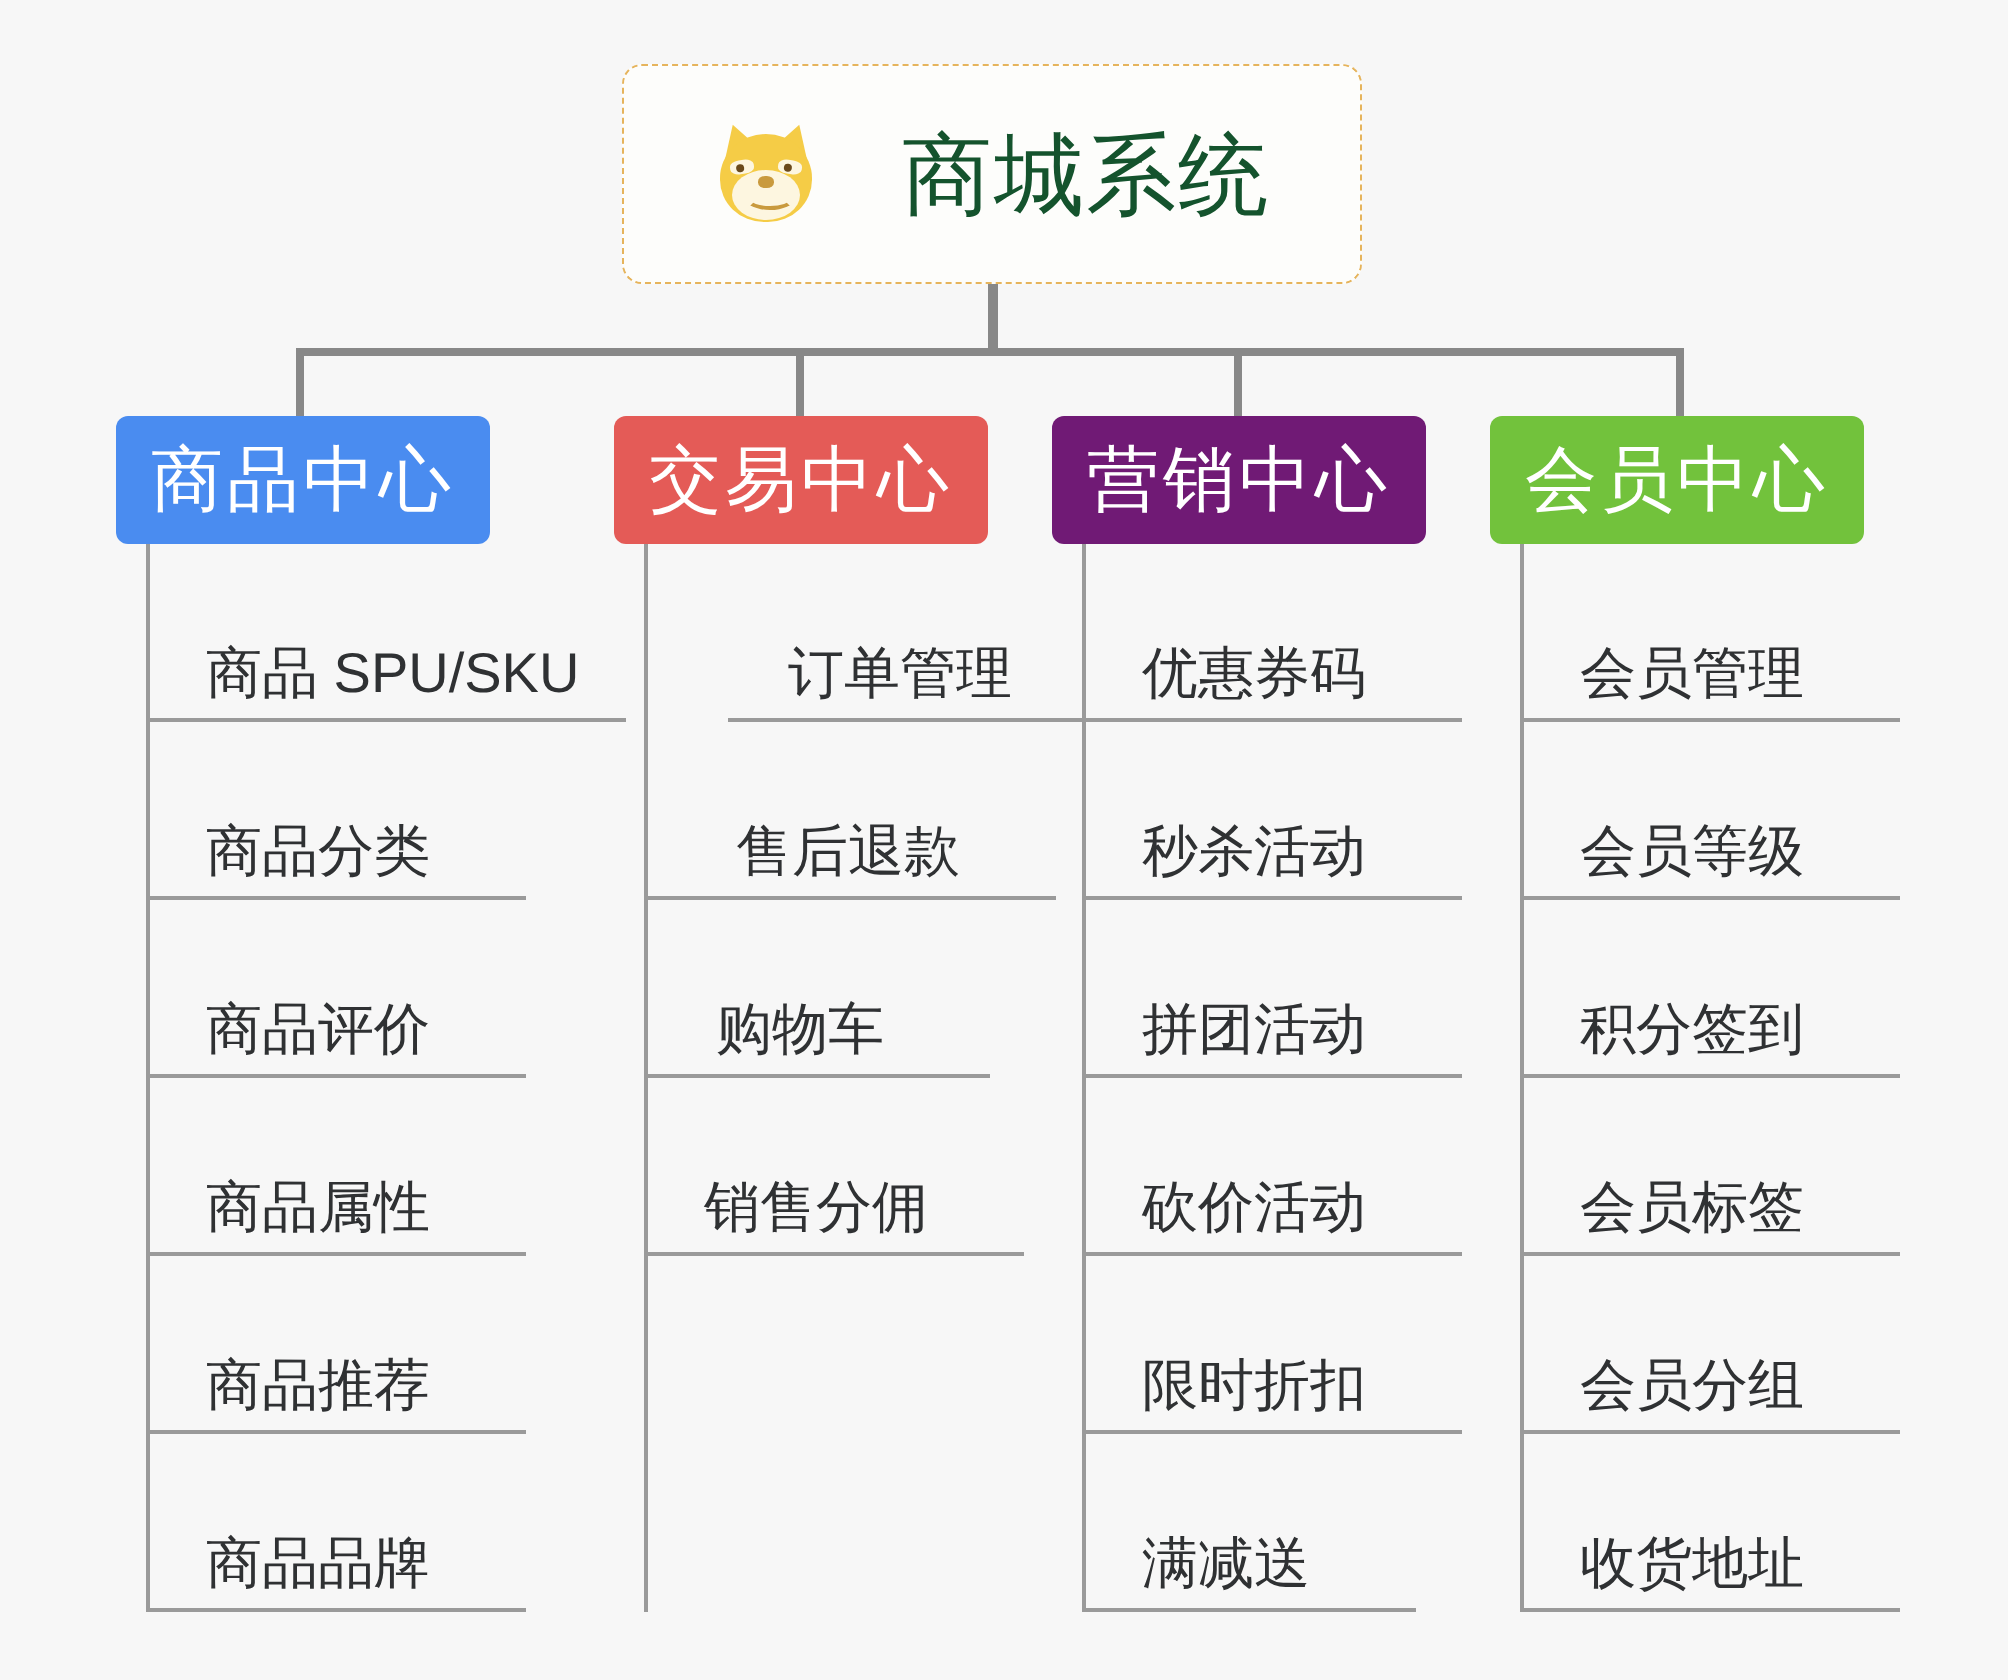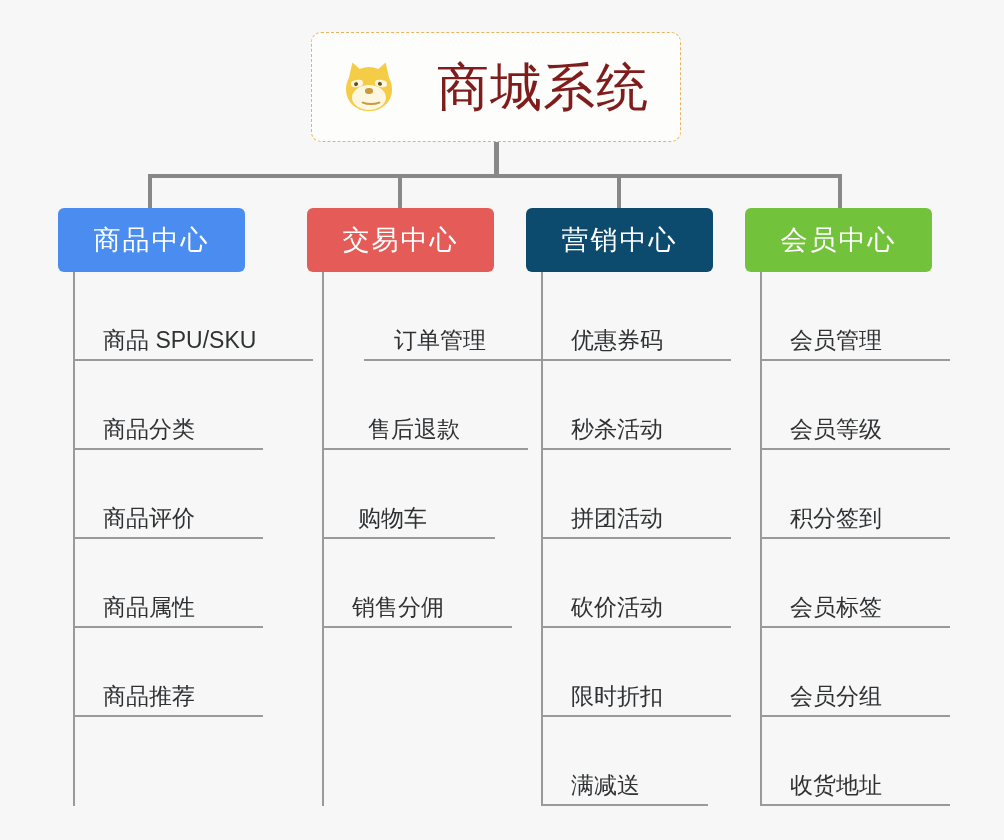--- a/index.html
+++ b/index.html
@@ -31,22 +31,22 @@
     box-sizing: border-box;
     background: #fdfdfb;
     border: 1px dashed #e6b45c;
     border-radius: 10px;
     display: flex;
     align-items: center;
     justify-content: center;
     gap: 14px;
   }
   .root-label {
-    font-size: 52px;
-    color: #7f1d1d;
+    font-size: 45px;
+    color: #14532d;
     letter-spacing: 1px;
     line-height: 1;
     white-space: nowrap;
     margin-left: 28px;
   }
 
   
   .shiba {
     position: relative;
     width: 52px;
@@ -124,21 +124,21 @@
     position: absolute;
     top: 208px;
   }
   .branch-header {
     height: 64px;
     border-radius: 6px;
     display: flex;
     align-items: center;
     justify-content: center;
     color: #ffffff;
-    font-size: 27px;
+    font-size: 36px;
     letter-spacing: 2px;
     white-space: nowrap;
   }
 
   
   .spine {
     position: absolute;
     left: 15px;
     top: 64px;
     width: 2px;
@@ -155,21 +155,21 @@
   }
   .leaf-item {
     height: 89px;
     display: flex;
     align-items: flex-end;
     box-sizing: border-box;
   }
   .leaf-text {
     border-bottom: 2px solid #9a9a9a;
     padding: 0 0 6px 30px;
-    font-size: 23px;
+    font-size: 28px;
     color: #2f3133;
     white-space: nowrap;
     line-height: 1.15;
   }
 </style>
 </head>
 <body>
 
 <div id="mindmap">
 
@@ -209,20 +209,23 @@
           </li>
           <li class="leaf-item">
             <span class="leaf-text" style="width: 160px;">商品评价</span>
           </li>
           <li class="leaf-item">
             <span class="leaf-text" style="width: 160px;">商品属性</span>
           </li>
           <li class="leaf-item">
             <span class="leaf-text" style="width: 160px;">商品推荐</span>
           </li>
+          <li class="leaf-item">
+            <span class="leaf-text" style="width: 160px;">商品品牌</span>
+          </li>
         </ul>
       </div>
       <div class="branch" style="left: 307px; width: 187px;">
         <div class="branch-header" style="background: rgb(228, 91, 87); width: 187px;">
           <span>交易中心</span>
         </div>
         <div class="spine" style="height: 534px;"></div>
         <ul class="leaf-list">
           <li class="leaf-item">
             <span class="leaf-text" style="width: 160px; margin-left: 42px;">订单管理</span>
@@ -232,21 +235,21 @@
           </li>
           <li class="leaf-item">
             <span class="leaf-text" style="width: 137px; padding-left: 36px;">购物车</span>
           </li>
           <li class="leaf-item">
             <span class="leaf-text" style="width: 160px;">销售分佣</span>
           </li>
         </ul>
       </div>
       <div class="branch" style="left: 526px; width: 187px;">
-        <div class="branch-header" style="background: #0c4a6e; width: 187px;">
+        <div class="branch-header" style="background: #701a75; width: 187px;">
           <span>营销中心</span>
         </div>
         <div class="spine" style="height: 534px;"></div>
         <ul class="leaf-list">
           <li class="leaf-item">
             <span class="leaf-text" style="width: 160px;">优惠券码</span>
           </li>
           <li class="leaf-item">
             <span class="leaf-text" style="width: 160px;">秒杀活动</span>
           </li>

